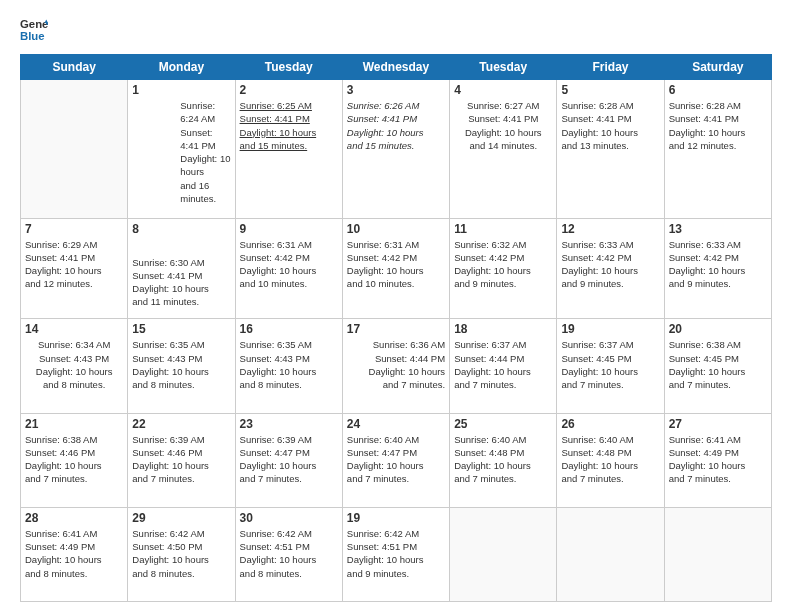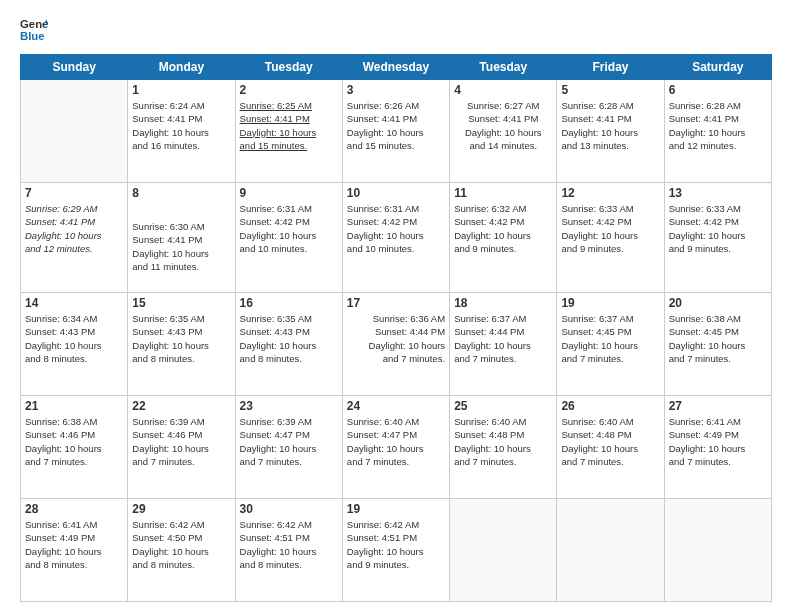--- a/index.html
+++ b/index.html
@@ -116,35 +116,35 @@
           <th>Tuesday</th>
           <th>Friday</th>
           <th>Saturday</th>
         </tr>
     </thead>
     <tbody id="calendar-body">
     <tr>
           <td class="empty"></td>
           <td>
             <span class="day-num">1</span>
-            <div class="day-info" style="white-space: pre-line;">Sunrise: 6:24 AM
+            <div class="day-info" style="white-space: pre-line; margin-left: 48px;">Sunrise: 6:24 AM
 Sunset: 4:41 PM
 Daylight: 10 hours
 and 16 minutes.</div>
           </td>
           <td>
             <span class="day-num">2</span>
             <div class="day-info" style="white-space: pre-line; text-decoration: underline;">Sunrise: 6:25 AM
 Sunset: 4:41 PM
 Daylight: 10 hours
 and 15 minutes.</div>
           </td>
           <td>
             <span class="day-num">3</span>
-            <div class="day-info" style="white-space: pre-line;">Sunrise: 6:26 AM
+            <div class="day-info" style="white-space: pre-line; font-style: italic;">Sunrise: 6:26 AM
 Sunset: 4:41 PM
 Daylight: 10 hours
 and 15 minutes.</div>
           </td>
           <td>
             <span class="day-num">4</span>
             <div class="day-info" style="white-space: pre-line; text-align: center;">Sunrise: 6:27 AM
 Sunset: 4:41 PM
 Daylight: 10 hours
 and 14 minutes.</div>
@@ -160,21 +160,21 @@
             <span class="day-num">6</span>
             <div class="day-info" style="white-space: pre-line;">Sunrise: 6:28 AM
 Sunset: 4:41 PM
 Daylight: 10 hours
 and 12 minutes.</div>
           </td>
         </tr>
         <tr>
           <td>
             <span class="day-num">7</span>
-            <div class="day-info" style="white-space: pre-line; font-style: italic;">Sunrise: 6:29 AM
+            <div class="day-info" style="white-space: pre-line;">Sunrise: 6:29 AM
 Sunset: 4:41 PM
 Daylight: 10 hours
 and 12 minutes.</div>
           </td>
           <td>
             <span class="day-num">8</span>
             <div class="day-info" style="white-space: pre-line; margin-top: 20px;">Sunrise: 6:30 AM
 Sunset: 4:41 PM
 Daylight: 10 hours
 and 11 minutes.</div>
@@ -211,21 +211,21 @@
             <span class="day-num">13</span>
             <div class="day-info" style="white-space: pre-line;">Sunrise: 6:33 AM
 Sunset: 4:42 PM
 Daylight: 10 hours
 and 9 minutes.</div>
           </td>
         </tr>
         <tr>
           <td>
             <span class="day-num">14</span>
-            <div class="day-info" style="white-space: pre-line;">Sunrise: 6:34 AM
+            <div class="day-info" style="white-space: pre-line; text-align: center;">Sunrise: 6:34 AM
 Sunset: 4:43 PM
 Daylight: 10 hours
 and 8 minutes.</div>
           </td>
           <td>
             <span class="day-num">15</span>
             <div class="day-info" style="white-space: pre-line;">Sunrise: 6:35 AM
 Sunset: 4:43 PM
 Daylight: 10 hours
 and 8 minutes.</div>

